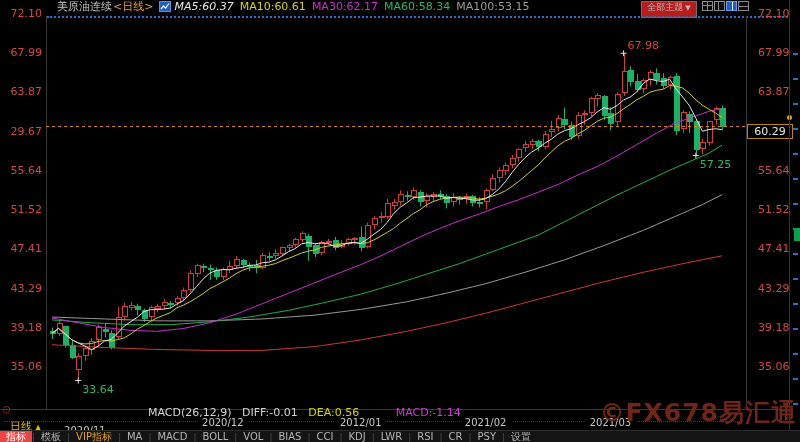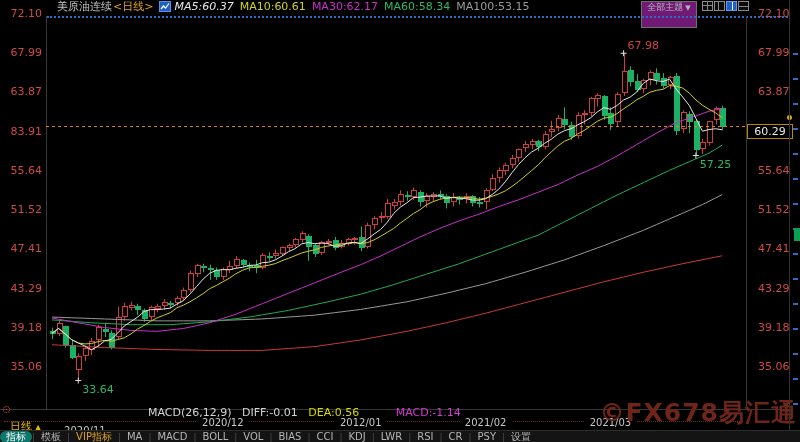--- a/index.html
+++ b/index.html
@@ -10,22 +10,22 @@
   
   .header{position:absolute;left:57px;top:0;height:13px;line-height:13px;font-size:11px;
           white-space:nowrap;display:flex;align-items:center;color:#c8c8c8;max-width:580px;overflow:hidden;}
   .header .sym{color:#c4c4c4;}
   .header .ptag{color:#e0a030;margin-left:1px;}
   .chart-ico{display:inline-block;width:12px;height:11px;background:#1f5fc4;border:1px solid #5b8fe0;
              margin:0 3px 0 6px;position:relative;top:0;}
   .chart-ico svg{display:block;}
   .ma-label{color:#d8d8d8;margin-right:4px;}
   #ma-legend span{margin-right:6px;}
-  .theme-dd{position:absolute;left:641px;top:1px;width:56px;height:27px;line-height:10px;
-            border:1px solid #6e6e6e;color:#b8b8b8;font-size:9px;text-align:center;background:#701a75;}
+  .theme-dd{position:absolute;left:641px;top:1px;width:56px;height:17px;line-height:10px;
+            border:1px solid #6e6e6e;color:#b8b8b8;font-size:9px;text-align:center;background:#b91c1c;}
   .theme-dd .caret{font-size:7px;margin-left:2px;color:#b8b8b8;}
   #layout-icons{position:absolute;left:702px;top:1px;display:flex;}
   .lic{width:11px;height:10px;border:1px solid #8a8a8a;margin-right:1px;position:relative;background:#0a0a0a;}
   .lic.i0:before{content:"";position:absolute;left:4px;top:0;width:1px;height:8px;background:#8a8a8a;}
   .lic.i0:after{content:"";position:absolute;left:0;top:3px;width:9px;height:1px;background:#8a8a8a;}
   .lic.i1:before{content:"";position:absolute;left:3px;top:0;width:1px;height:8px;background:#8a8a8a;}
   .lic.i2{background:#1f5fc4;border-color:#6b9ae8;}
   .lic.i2:before{content:"";position:absolute;left:5px;top:0;width:1px;height:8px;background:#fff;}
   .lic.i3:before{content:"";position:absolute;left:0;top:4px;width:9px;height:1px;background:#8a8a8a;}
 
@@ -60,21 +60,21 @@
   .watermark{position:absolute;right:3px;top:396px;font-size:25px;font-weight:bold;color:#6f2517;
              letter-spacing:1px;white-space:nowrap;}
 
   #right-strip{position:absolute;left:789px;top:0;width:11px;height:430px;border-left:1px solid #333;}
   .strip-dash{position:absolute;left:3px;width:5px;height:2px;background:#2f6cc8;}
   .strip-green{position:absolute;left:4px;top:228px;width:6px;height:13px;background:#0da050;}
 
   #toolbar{position:absolute;left:0;top:430px;width:800px;height:12px;background:#141414;
            border-top:1px solid #2c2c2c;display:flex;align-items:center;font-size:10px;line-height:12px;white-space:nowrap;}
   .tb-item{color:#b5b5b5;padding:0 6px;height:12px;}
-  .tb-item.sel{background:#0f766e;color:#fff;border-radius:6px;}
+  .tb-item.sel{background:#ef4444;color:#fff;}
   .tb-item.vip{color:#e0a020;}
   .tb-sep{color:#4c4c4c;font-size:9px;}
 </style>
 </head>
 <body>
 
 <div class="screen">
 
   <div class="header">
     <span class="sym">美原油连续</span>
@@ -319,21 +319,21 @@
       <path d="M692.86 155.52049999999994H698.86M695.86 152.52049999999994V158.52049999999994" stroke="#e0e0e0" stroke-width="1" fill="none"></path>
       <text x="699.86" y="167.52049999999994" fill="#2db868" font-size="11" font-family="inherit">57.25</text>
       <path d="M75.28 380.52379999999994H81.28M78.28 377.52379999999994V383.52379999999994" stroke="#e0e0e0" stroke-width="1" fill="none"></path>
       <text x="82.28" y="392.52379999999994" fill="#2db868" font-size="11" font-family="inherit">33.64</text>
     </svg>
 
   <div id="y-left">
       <div class="tick" style="top: 8px;">72.10</div>
       <div class="tick" style="top: 47.1683px;">67.99</div>
       <div class="tick" style="top: 86.4319px;">63.87</div>
-      <div class="tick" style="top: 125.695px;">83.91</div>
+      <div class="tick" style="top: 125.695px;">29.67</div>
       <div class="tick" style="top: 164.864px;">55.64</div>
       <div class="tick" style="top: 204.127px;">51.52</div>
       <div class="tick" style="top: 243.296px;">47.41</div>
       <div class="tick" style="top: 282.559px;">43.29</div>
       <div class="tick" style="top: 321.728px;">39.18</div>
       <div class="tick" style="top: 360.991px;">35.06</div>
     </div>
   <div id="y-right">
       <div class="tick" style="top: 8px;">72.10</div>
       <div class="tick" style="top: 47.1683px;">67.99</div>

